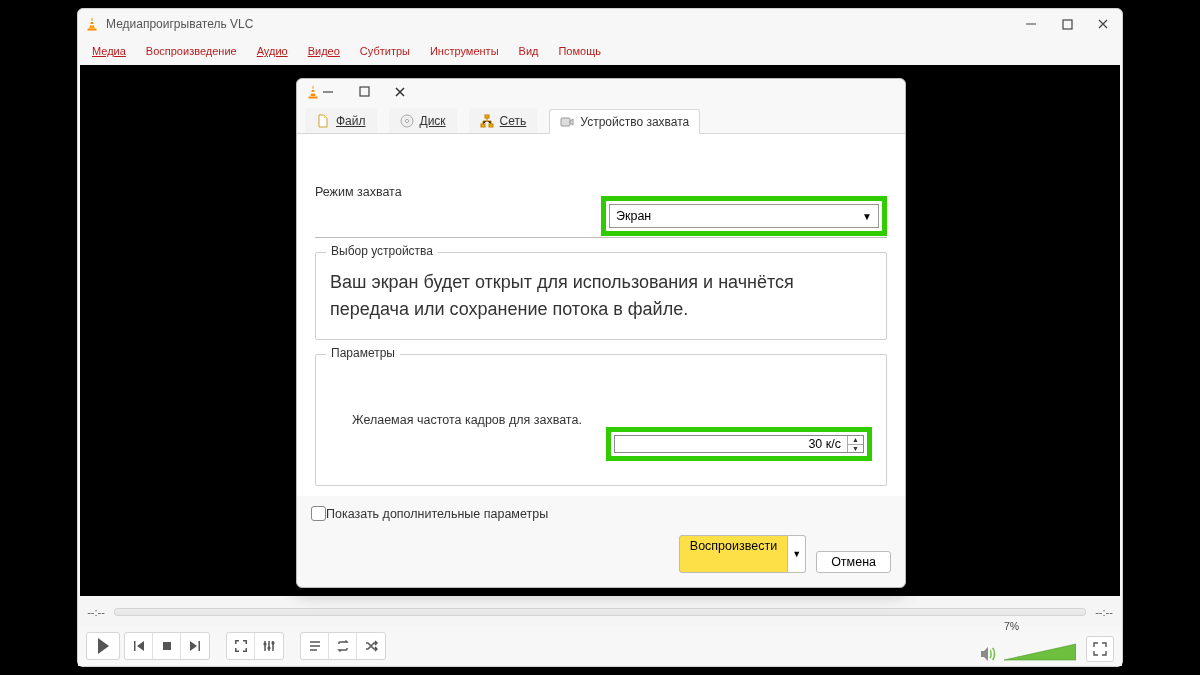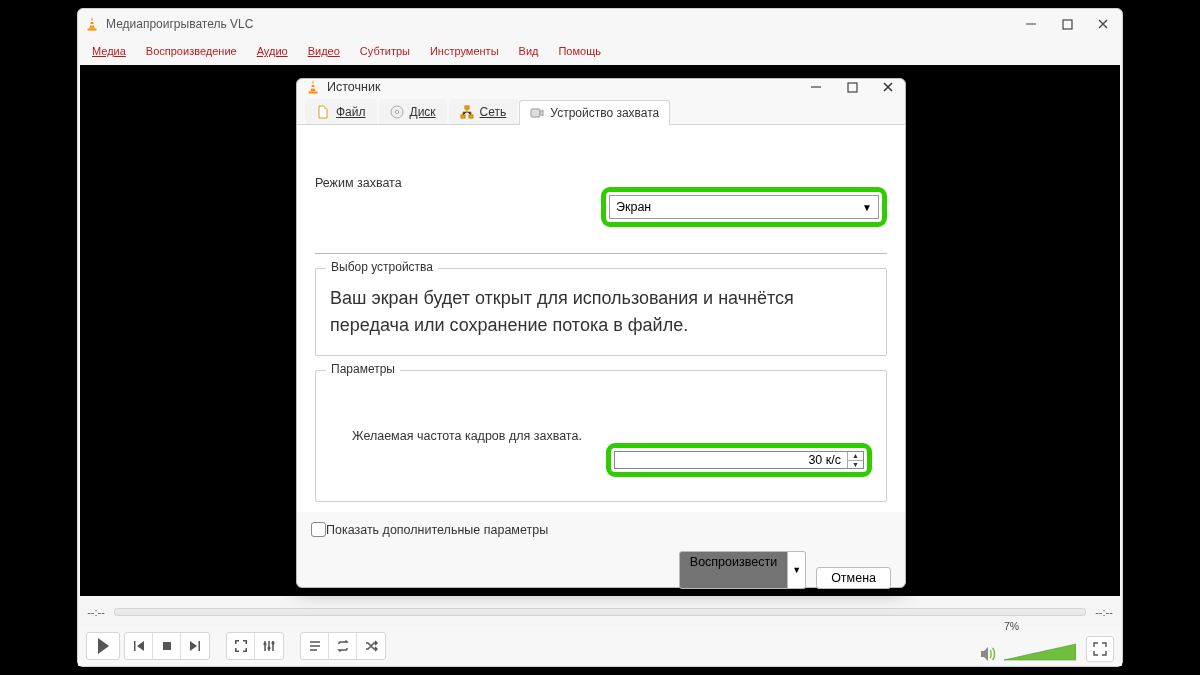--- a/index.html
+++ b/index.html
@@ -30,46 +30,46 @@
   .vol-triangle { position:relative; width: 72px; height: 20px; }
   .vol-triangle svg { position:absolute; left:0; top:0; }
   .vol-icon { color:#888; }
   .fs-btn { width:28px; height:26px; border:1px solid #d6d6d6; border-radius:3px; background:#fff; display:flex; align-items:center; justify-content:center; cursor:pointer; margin-left:4px; }
 
   
   .dialog { position:absolute; left:296px; top:78px; width:610px; height:510px; background:#f8f8f8; border:1px solid #bcbcbc; border-radius:6px; box-shadow:0 4px 18px rgba(0,0,0,0.3); display:flex; flex-direction:column; }
   .dlg-titlebar { height:30px; display:flex; align-items:center; padding:0 8px; }
   .dlg-titlebar .title { font-size:12.5px; color:#333; margin-left:6px; flex:1; }
   .dlg-titlebar .win-controls { display:flex; gap:22px; margin-right:2px; }
-  .dlg-tabs { display:flex; padding:4px 8px 0 8px; gap:2px; border-bottom:1px solid #d7d7d7; }
+  .dlg-tabs { display:flex; padding:4px 8px 0 8px; gap:12px; border-bottom:1px solid #d7d7d7; }
   .dlg-tab { display:flex; align-items:center; gap:6px; font-size:12px; color:#333; padding:5px 10px; border:1px solid transparent; border-bottom:none; cursor:pointer; background:#f3f3f3; border-radius:3px 3px 0 0; }
   .dlg-tab.active { background:#fff; border-color:#d7d7d7; position:relative; top:1px; }
   .dlg-tab u { text-decoration:underline; }
   .dlg-body { flex:1; padding:14px 18px 10px 18px; background:#fff; display:flex; flex-direction:column; gap:14px; }
-  .row-capture { display:flex; align-items:center; gap:28px; border-bottom:1px solid #bbb; padding-bottom:26px;justify-content:space-between; }
+  .row-capture { display:flex; align-items:center; gap:28px; border-bottom:1px solid #bbb; padding-bottom:1px;justify-content:space-between; }
   .row-capture .label { font-size:12.5px; color:#333; flex:1; }
-  .highlight { border:5px solid #30cc00; padding:3px; border-radius:9px;margin-top:48px; }
+  .highlight { border:5px solid #30cc00; padding:3px; border-radius:0;margin-top:48px; }
   .combo { width:270px; height:24px; border:1px solid #999; background:#fff; display:flex; align-items:center; justify-content:space-between; padding:0 6px; font-size:12.5px; cursor:pointer; }
   .combo .caret { font-size:10px; }
   .groupbox { border:1px solid #cfcfcf; border-radius:2px; padding:16px 14px 16px 14px; position:relative; }
   .groupbox .legend { position:absolute; top:-9px; left:10px; background:#fff; padding:0 5px; font-size:12px; color:#333; }
   .groupbox .desc { font-size:18px; color:#333; line-height:1.5; }
   .fps-row { display:flex; align-items:center; gap:12px; }
   .fps-row .label { font-size:12.5px; color:#333; flex:1;margin-left:22px; }
   .spinner { width:250px; height:18px; border:1px solid #888; background:#fff; display:flex; align-items:center; }
   .spinner .val { flex:1; text-align:right; padding-right:6px; font-size:12.5px; }
   .spinner .steppers { width:16px; height:100%; border-left:1px solid #aaa; display:flex; flex-direction:column; }
   .spinner .steppers div { flex:1; display:flex; align-items:center; justify-content:center; font-size:7px; color:#333; cursor:pointer; }
   .spinner .steppers div:first-child { border-bottom:1px solid #aaa; }
   .dlg-footer { padding:10px 14px 14px 14px; display:flex; flex-direction:column; gap:14px; }
   .chk-row { display:flex; align-items:center; font-size:12.5px; color:#333; }
   .chk-box { width:15px; height:15px; border:1px solid #888; border-radius:3px; background:#fff; cursor:pointer; }
   .btn-row { display:flex; justify-content:flex-end; gap:10px; }
   .split-btn { display:flex; }
-  .split-btn .main-b { border:1px solid #bbb; background:#737373; padding:3px 10px; font-size:12.5px; border-radius:3px 0 0 3px; cursor:pointer; }
+  .split-btn .main-b { border:1px solid #bbb; background:#fde047; padding:3px 10px; font-size:12.5px; border-radius:3px 0 0 3px; cursor:pointer; }
   .split-btn .drop-b { border:1px solid #bbb; border-left:none; width:18px; display:flex; align-items:center; justify-content:center; background:#fff; border-radius:0 3px 3px 0; cursor:pointer; font-size:9px;}
   .std-btn { border:1px solid #bbb; background:#fff; padding:3px 14px; font-size:12.5px; border-radius:3px; cursor:pointer;margin-top:16px; }
   .ic { fill:#555; }
   .tab-icon { width:14px; height:14px; }
 </style>
 </head>
 <body>
 
 <div class="outer-frame">
   <div class="vlc-window">
@@ -201,21 +201,20 @@
   </div>
 
   <div class="dialog">
     <div class="dlg-titlebar">
       <svg class="cone-icon" viewBox="0 0 16 16">
           <path d="M8 1 L10.5 12 H5.5 Z" fill="#ff8c00"></path>
           <rect x="3.5" y="12.5" width="9" height="2" fill="#ff8c00"></rect>
           <rect x="6.5" y="4.5" width="3" height="1.5" fill="#fff"></rect>
           <rect x="6" y="8" width="4" height="1.5" fill="#fff"></rect>
         </svg>
-      <div class="title">Источник</div>
       <div class="win-controls">
         <div class="win-control">
             <svg width="12" height="12" viewBox="0 0 12 12">
               <path d="M1 6 H11" stroke="#444" stroke-width="1.2"></path>
             </svg>
           </div>
         <div class="win-control">
             <svg width="11" height="11" viewBox="0 0 11 11">
               <rect x="1" y="1" width="9" height="9" fill="none" stroke="#444" stroke-width="1.2"></rect>
             </svg>

